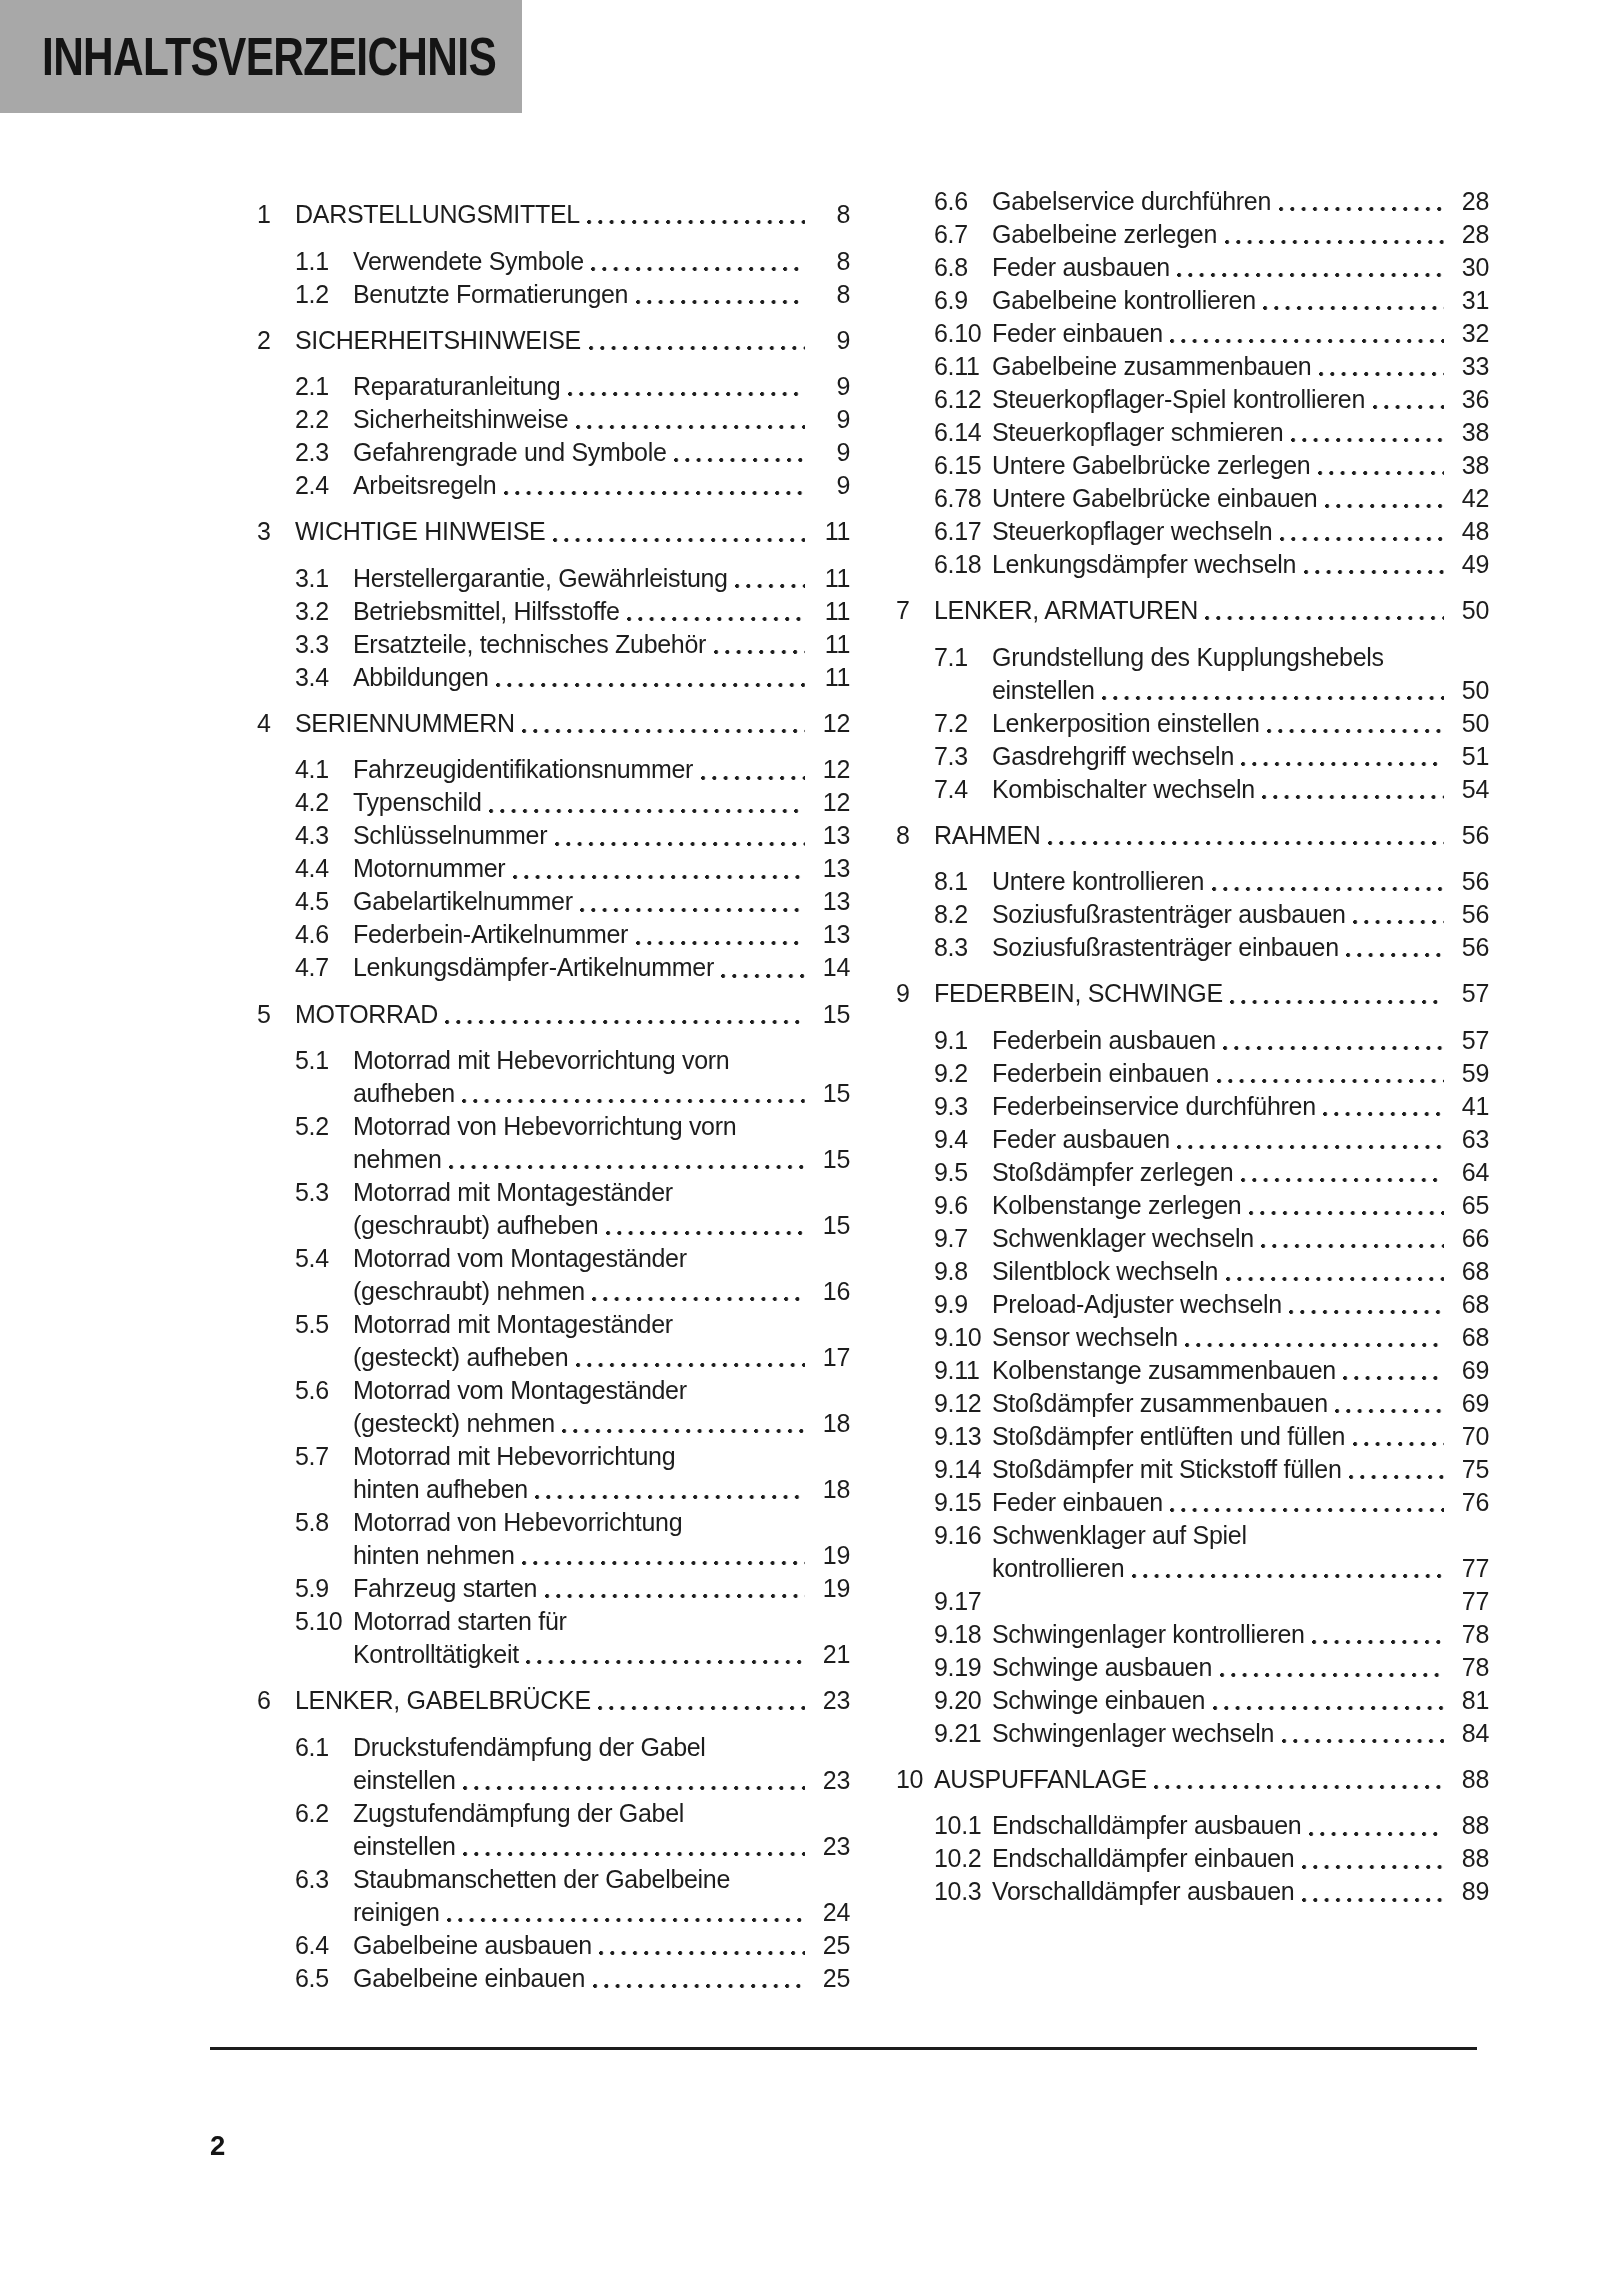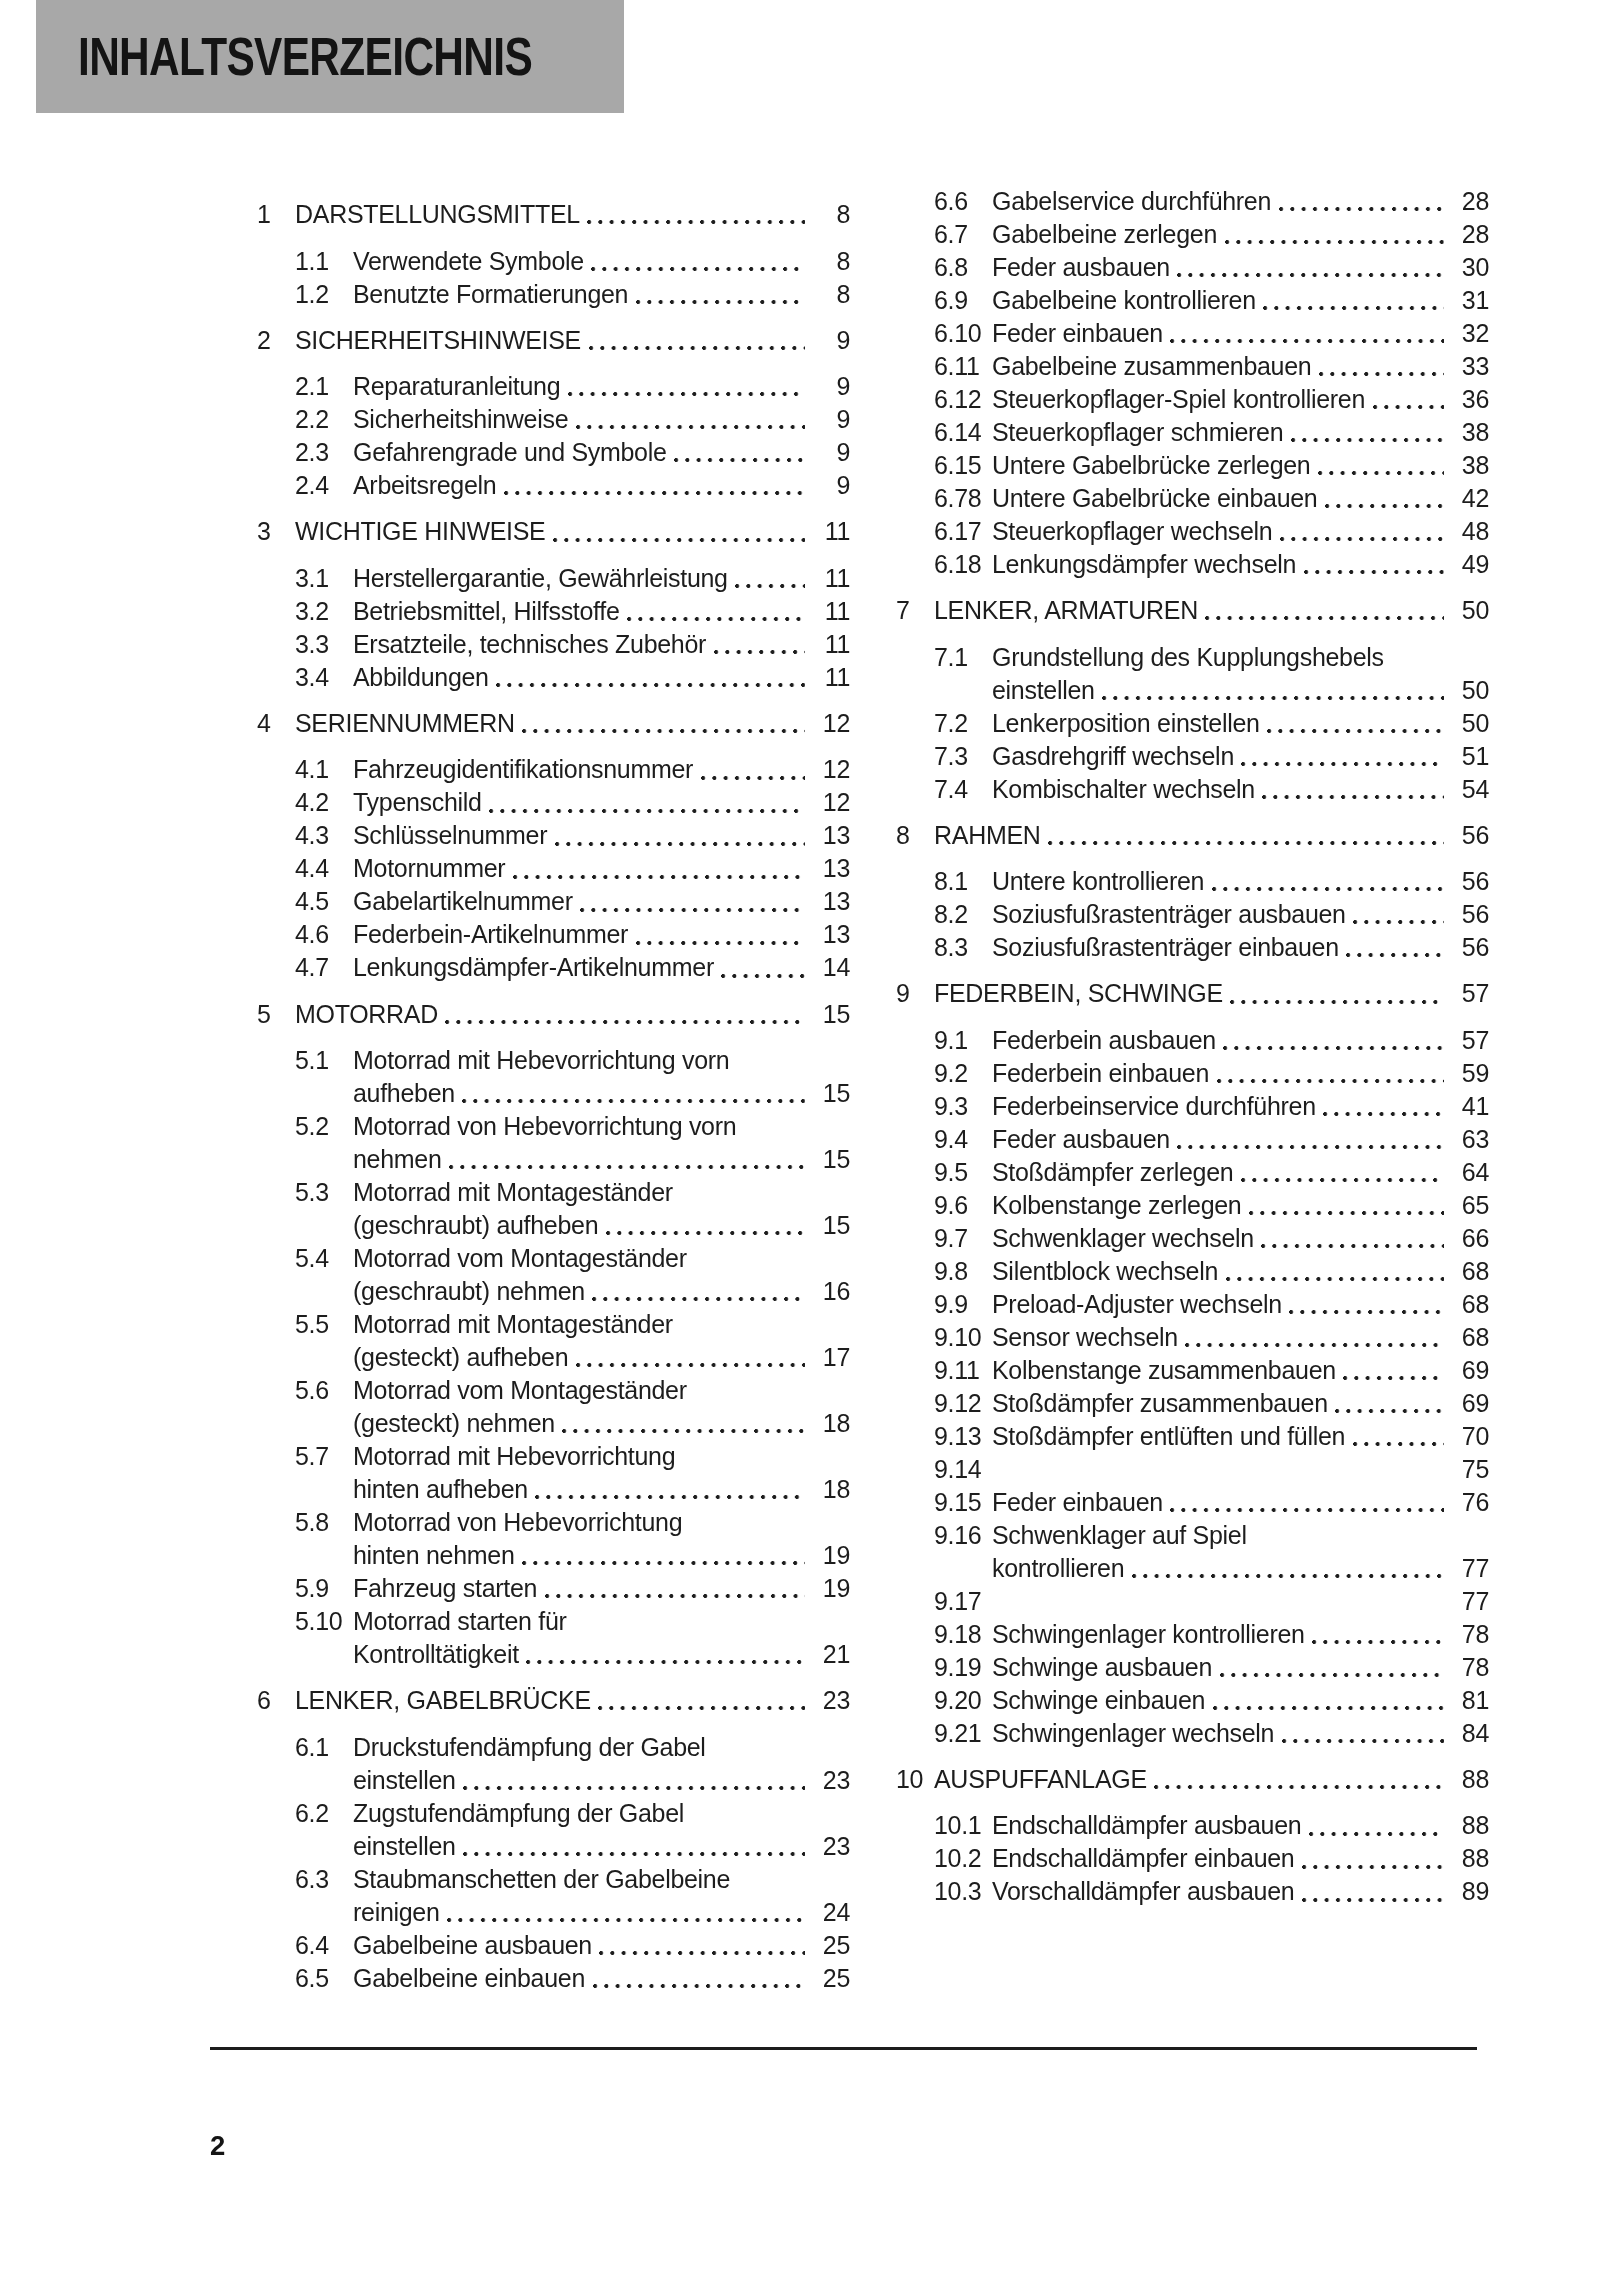--- a/index.html
+++ b/index.html
@@ -2,21 +2,21 @@
 <html style="font-size:13.3px"><head>
 <meta charset="utf-8">
 <style>
   html,body{margin:0;padding:0;}
   body{
     width:1622px;height:2295px;position:relative;overflow:hidden;
     background:#ffffff;color:#1d1d1d;
     font-family:"Liberation Sans", sans-serif;
   }
   
-  .hdr-box{position:absolute;left:0;top:0;width:588px;height:113px;background:#a8a8a8;display:flex;align-items:center;margin-left:36px;}
+  .hdr-box{position:absolute;left:0;top:0;width:522px;height:113px;background:#a8a8a8;display:flex;align-items:center;}
   .hdr-title{margin:0 0 0 42px;font-size:53px;font-weight:bold;letter-spacing:-0.8px;
     transform:scaleX(0.80);transform-origin:left center;white-space:nowrap;color:#141414;}
   
   .toc{position:absolute;left:257px;top:185px;width:1231px;display:flex;gap:46px;}
   .toc-col{width:593px;flex:0 0 593px;}
   .entry{display:grid;grid-template-columns:38px 58px 1fr 42px;font-size:25px;line-height:33px;letter-spacing:-0.3px;}
   .entry.chapter{margin:13.3px 0;}
   .entry .num{grid-column:1;}
   .entry.section .num{grid-column:2;}
   .entry .body{grid-column:3;min-width:0;}
@@ -781,20 +781,26 @@
         <span class="body">
           <div class="lline">
             <span class="txt">Stoßdämpfer entlüften und füllen</span>
             <span class="leader"></span>
           </div>
         </span>
         <span class="page">70</span>
       </div>
       <div class="entry section">
         <span class="num">9.14</span>
+        <span class="body">
+          <div class="lline">
+            <span class="txt">Stoßdämpfer mit Stickstoff füllen</span>
+            <span class="leader"></span>
+          </div>
+        </span>
         <span class="page">75</span>
       </div>
       <div class="entry section">
         <span class="num">9.15</span>
         <span class="body">
           <div class="lline">
             <span class="txt">Feder einbauen</span>
             <span class="leader"></span>
           </div>
         </span>

